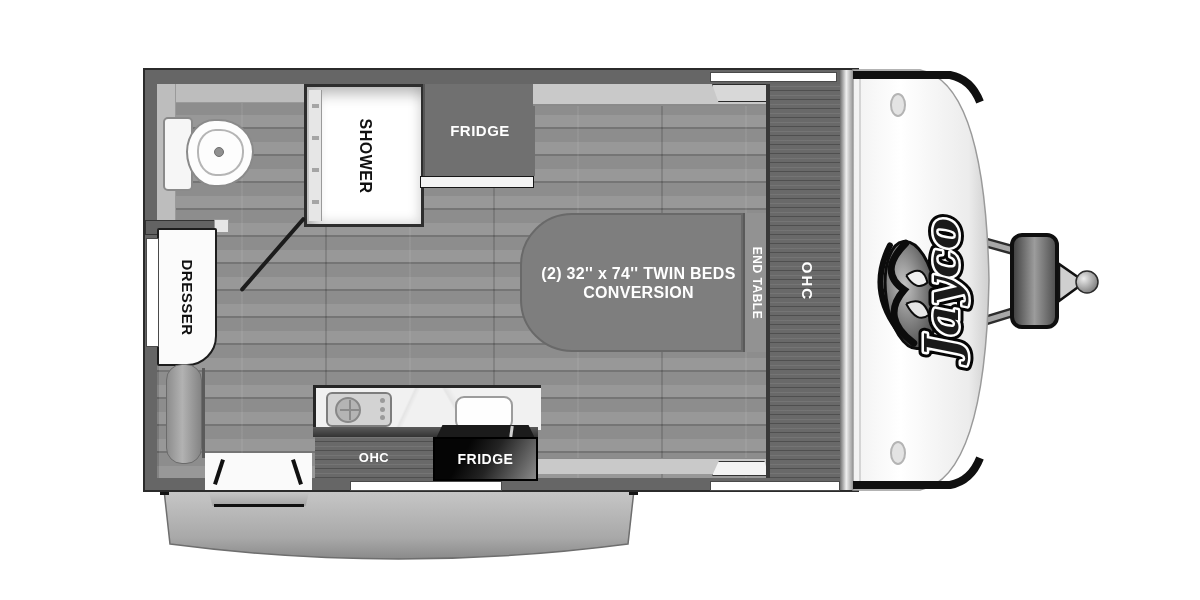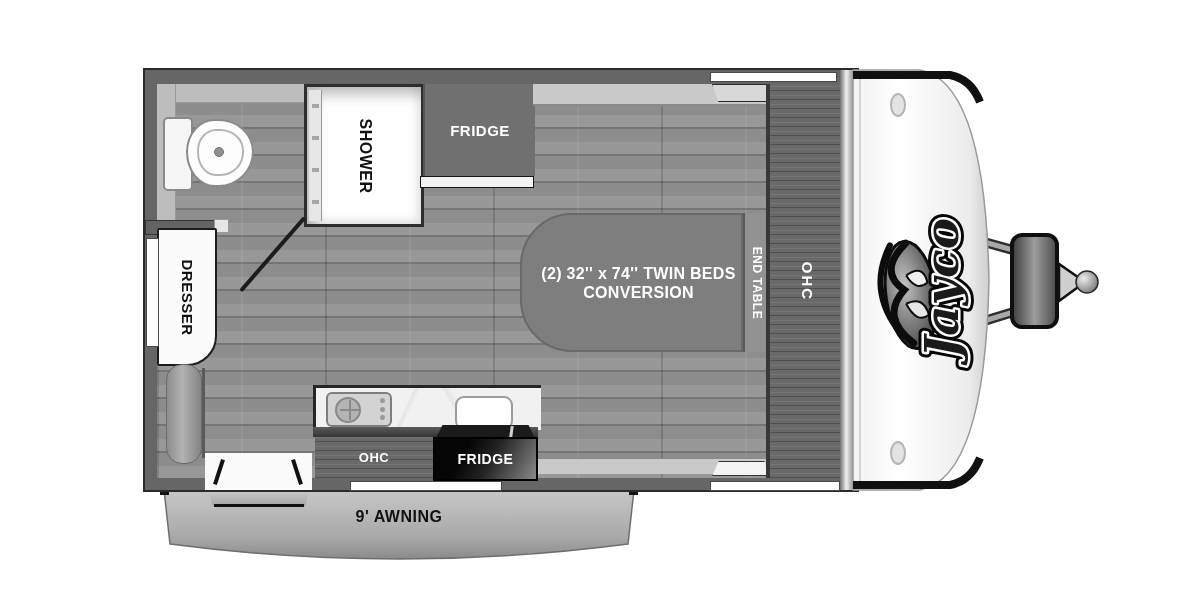--- a/index.html
+++ b/index.html
@@ -126,21 +126,20 @@
         <linearGradient id="awnGrad" x1="0" y1="0" x2="0" y2="1">
           <stop offset="0" stop-color="#c7c7c7"></stop>
             <stop offset="0.7" stop-color="#a8a8a8"></stop>
             <stop offset="1" stop-color="#8a8a8a"></stop>
         </linearGradient>
       </defs>
       <path d="M6,2 L476,2 L470,56 Q240,86 12,56 Z" fill="url(#awnGrad)" stroke="#6e6e6e" stroke-width="1.5"></path>
       <rect x="2" y="1" width="9" height="6" fill="#141414"></rect>
       <rect x="471" y="1" width="9" height="6" fill="#141414"></rect>
     </svg>
-    <div class="abs awning-label lbl-dark f16">9' AWNING</div>
   </div>
 
   <div class="abs step"></div>
   <div class="abs step-line"></div>
 
   <div class="abs body-box"></div>
   <div class="abs floor"></div>
 
   <div class="abs bath-band-top"></div>
   <div class="abs bath-band-left"></div>

